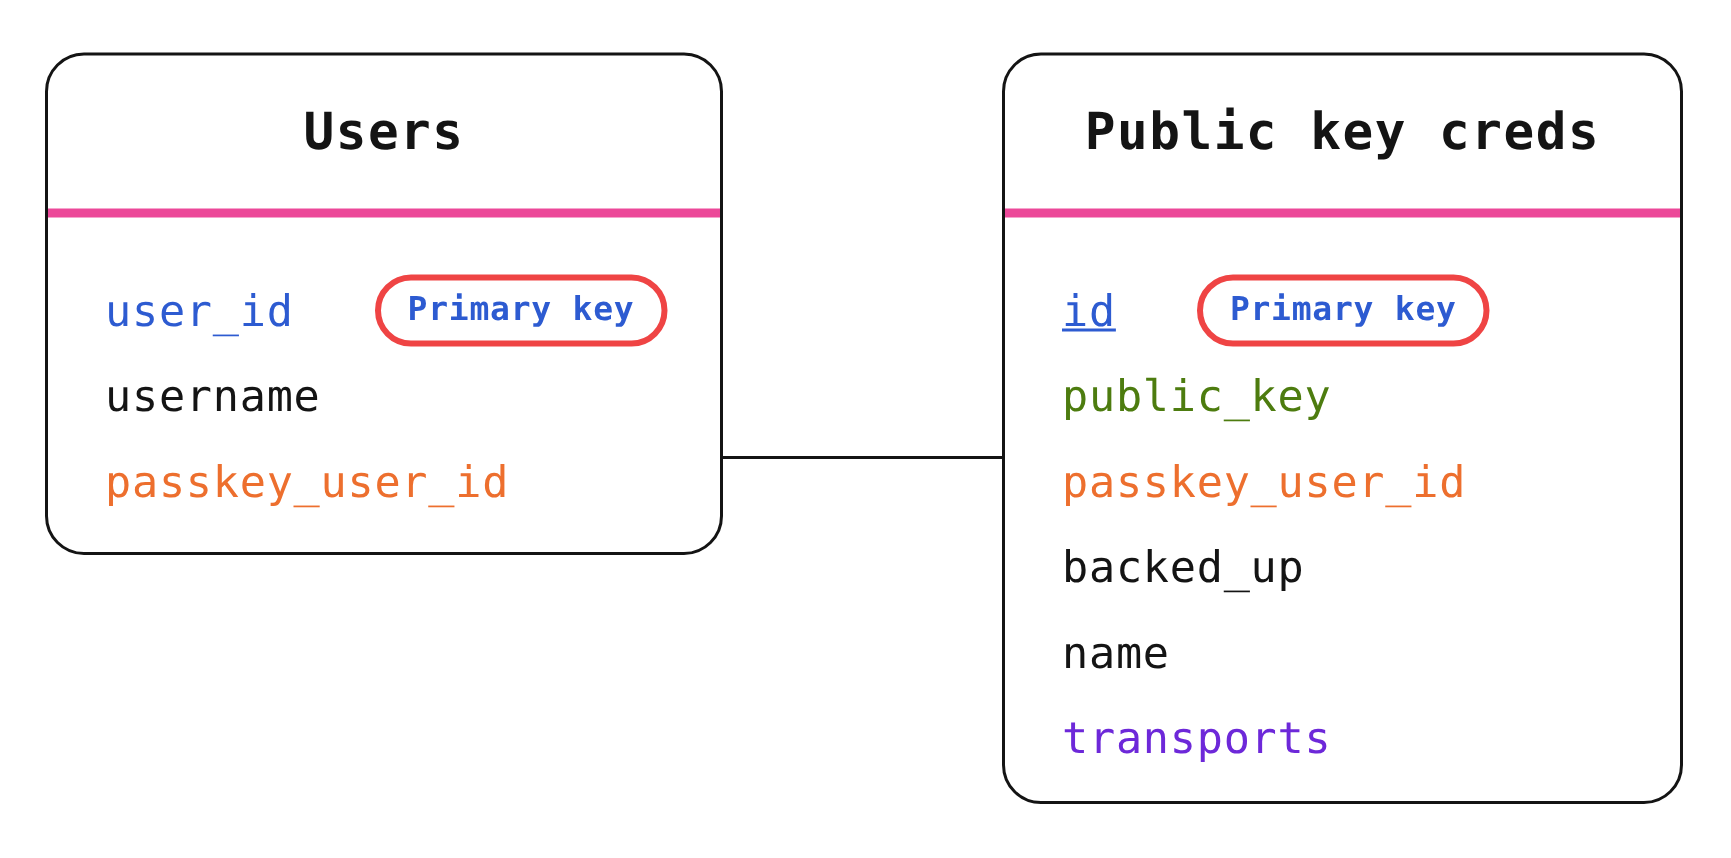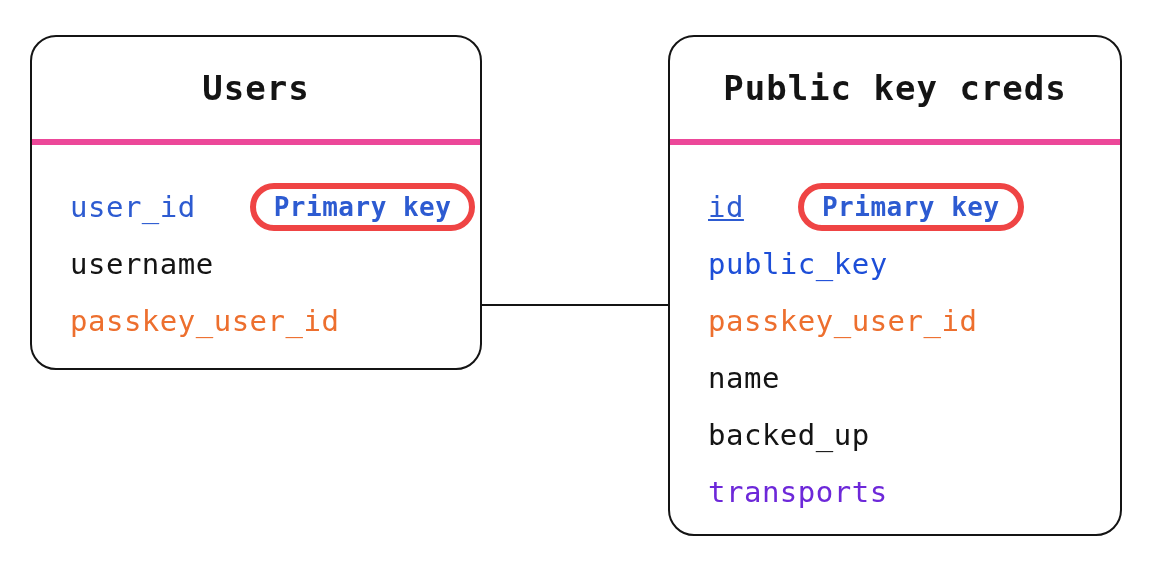--- a/index.html
+++ b/index.html
@@ -70,24 +70,24 @@
     white-space: nowrap;
   }
   .badge {
     box-sizing: border-box;
     margin-left: 30px;
     height: 48px;
     padding: 0 18px;
     display: inline-flex;
     align-items: center;
     justify-content: center;
-    border: 6px solid #ef4444;
+    border: 4px solid #ef4444;
     border-radius: 999px;
     color: #2d5bd1;
-    font-size: 26px;
+    font-size: 22px;
     font-weight: bold;
     letter-spacing: 0.5px;
     white-space: nowrap;
   }
 </style>
 </head>
 <body>
 
 <div class="canvas">
 
@@ -110,30 +110,30 @@
   </section>
 
   <section class="entity pkc">
     <header class="entity-header">Public key creds</header>
     <div class="entity-body">
       <div class="field-row">
         <span class="field-name" style="color: rgb(45, 91, 209); text-decoration: underline;">id</span>
         <span class="badge">Primary key</span>
       </div>
       <div class="field-row">
-        <span class="field-name" style="color: #1d4ed8;">public_key</span>
+        <span class="field-name" style="color: #4d7c0f;">public_key</span>
       </div>
       <div class="field-row">
         <span class="field-name" style="color: rgb(237, 111, 46);">passkey_user_id</span>
       </div>
       <div class="field-row">
-        <span class="field-name" style="color: rgb(20, 20, 20);">name</span>
+        <span class="field-name" style="color: rgb(20, 20, 20);">backed_up</span>
       </div>
       <div class="field-row">
-        <span class="field-name" style="color: rgb(20, 20, 20);">backed_up</span>
+        <span class="field-name" style="color: rgb(20, 20, 20);">name</span>
       </div>
       <div class="field-row">
         <span class="field-name" style="color: #6d28d9;">transports</span>
       </div>
     </div>
   </section>
 
 </div>
 
 </body></html>

